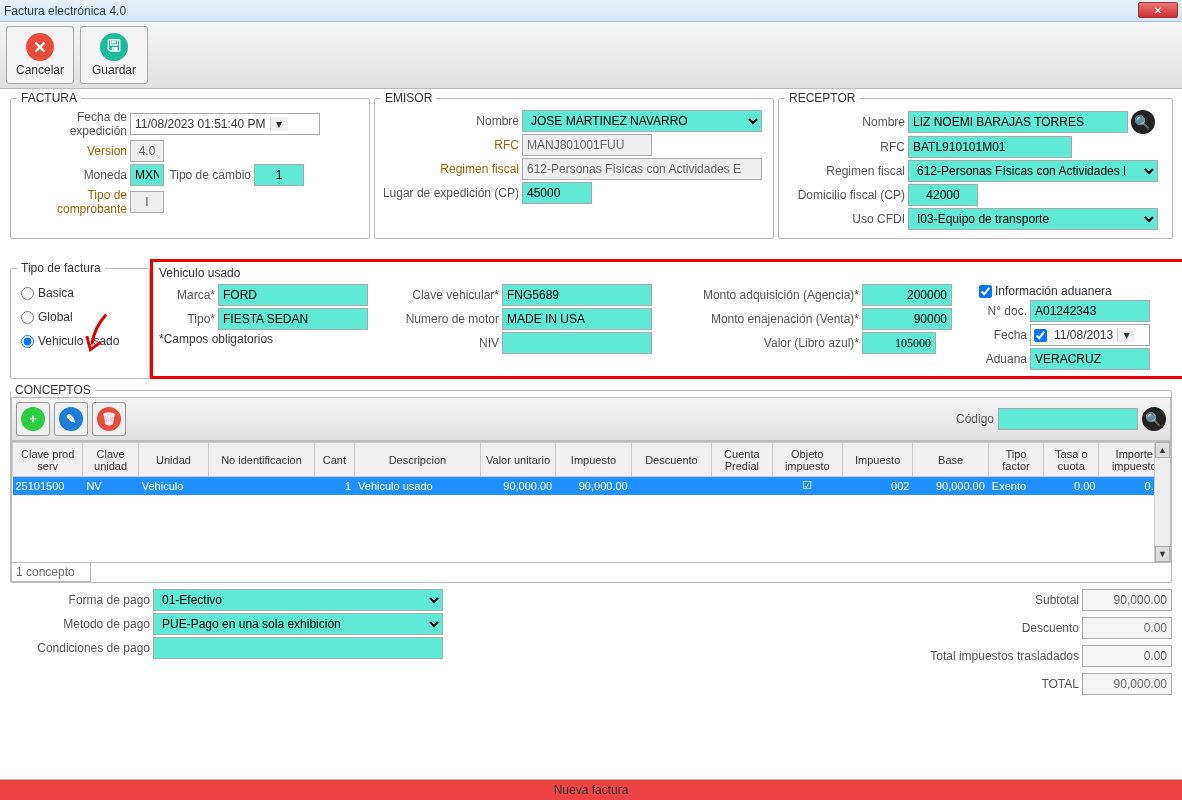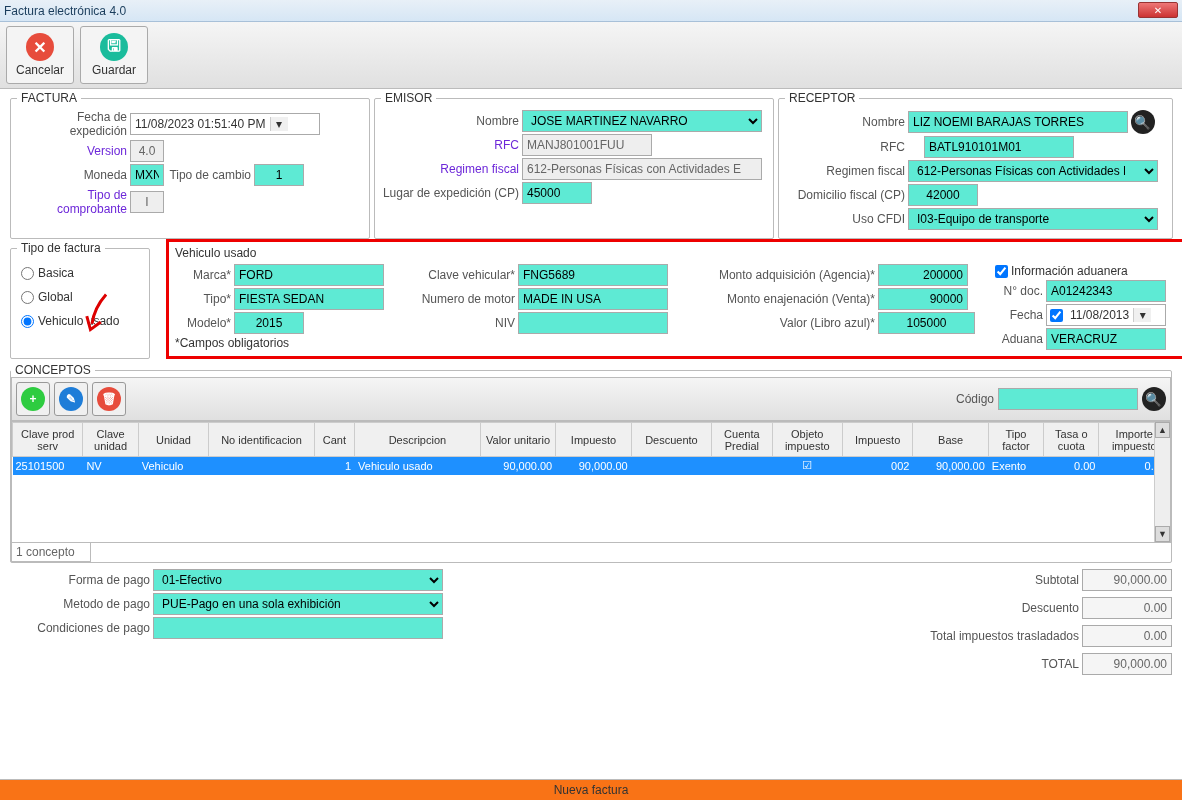--- a/index.html
+++ b/index.html
@@ -72,21 +72,21 @@
   margin-top: 2px;
 }
 legend { padding: 0 4px; color: #333; font-size: 12px; }
 .top-grid {
   display: grid;
   grid-template-columns: 360px 400px 395px;
   gap: 4px;
 }
 .row { display: flex; align-items: center; margin: 2px 0; gap: 3px; }
 .lbl { text-align: right; font-size: 12px; color: #555; }
-.lbl-dim { color: #6d28d9; }
+.lbl-dim { color: #a16207; }
 input[type="text"], select {
   border: 1px solid #aaa;
   background: #5eead4;
   height: 22px;
   padding: 0 4px;
   font-size: 12px;
   font-family: inherit;
 }
 input[disabled], .disabled-input {
   background: #eee;
@@ -95,22 +95,22 @@
 select { padding-right: 16px; }
 .round-btn {
   width: 24px; height: 24px; border-radius: 50%;
   background: #222; color: #fff; border: none;
   display: flex; align-items: center; justify-content: center;
   cursor: pointer;
 }
 .tipo-factura {
   display: grid;
   grid-template-columns: 140px 1fr;
-  gap: 16px;
-  margin-top: 0;
+  gap: 0;
+  margin-top: 20px;
 }
 .radio-group { display: flex; flex-direction: column; gap: 10px; padding: 8px 4px; }
 .radio-item { display: flex; align-items: center; gap: 4px; }
 .arrow-annotation {
   position: absolute;
   color: #d00;
   font-size: 28px;
   font-weight: bold;
   transform: rotate(15deg);
   pointer-events: none;
@@ -189,21 +189,21 @@
   display: grid;
   grid-template-columns: 1fr 360px;
   gap: 10px;
   margin-top: 4px;
 }
 .totals { display: flex; flex-direction: column; gap: 2px; }
 .totals .row { justify-content: flex-end; }
 .totals input { text-align: right; width: 90px; background: #f5f5f5; }
 .status-bar {
   border-top: 1px solid #bbb;
-  background: #f97316;
+  background: #ef4444;
   text-align: center;
   padding: 3px;
   position: absolute;
   bottom: 0; left: 0; right: 0;
 }
 .chk { width: 13px; height: 13px; }
 .date-combo { display: flex; border: 1px solid #aaa; background: #fff; height: 22px; align-items: center; }
 .date-combo span { padding: 0 4px; }
 .date-drop { width: 18px; text-align: center; border-left: 1px solid #ccc; cursor: pointer; background: #f0f0f0; }
 </style>
@@ -283,21 +283,21 @@
     <legend>RECEPTOR</legend>
     <div class="row">
       <span class="lbl" style="width:120px">Nombre</span>
       <input type="text" style="width: 220px;" value="LIZ NOEMI BARAJAS TORRES">
       <button class="round-btn">
         <span>🔍</span>
       </button>
     </div>
     <div class="row">
       <span class="lbl" style="width:120px">RFC</span>
-      <input type="text" style="width: 150px; margin-left: 16px;" value="BATL910101M01">
+      <input type="text" style="width: 164px;" value="BATL910101M01">
     </div>
     <div class="row">
       <span class="lbl" style="width:120px">Regimen fiscal</span>
       <select style="width:250px">
         <option>612-Personas Físicas con Actividades E</option>
       </select>
     </div>
     <div class="row">
       <span class="lbl" style="width:120px">Domicilio fiscal (CP)</span>
       <input type="text" style="width: 70px; text-align: center;" value="42000">
@@ -341,24 +341,20 @@
       <div>
         <div class="row">
               <span class="lbl" style="width:56px">Marca*</span>
               <input type="text" style="width: 150px;" value="FORD">
             </div>
         <div class="row">
               <span class="lbl" style="width:56px">Tipo*</span>
               <input type="text" style="width: 150px;" value="FIESTA SEDAN">
             </div>
         <div class="row">
-              <span class="lbl" style="width:56px">Modelo*</span>
-              <input type="text" style="width: 70px; text-align: center;" value="2015">
-            </div>
-        <div class="row">
               <span style="font-size:12px">*Campos obligatorios</span>
             </div>
       </div>
 
       <div>
         <div class="row">
               <span class="lbl" style="width:100px">Clave vehicular*</span>
               <input type="text" style="width: 150px;" value="FNG5689">
             </div>
         <div class="row">
@@ -375,21 +371,21 @@
         <div class="row">
               <span class="lbl" style="width:180px">Monto adquisición (Agencia)*</span>
               <input type="text" style="width: 90px; text-align: right;" value="200000">
             </div>
         <div class="row">
               <span class="lbl" style="width:180px">Monto enajenación (Venta)*</span>
               <input type="text" style="width: 90px; text-align: right;" value="90000">
             </div>
         <div class="row">
               <span class="lbl" style="width:180px">Valor (Libro azul)*</span>
-              <input type="text" style="width: 97px; text-align: center;" value="105000">
+              <input type="text" style="width: 74px; text-align: right; font-family: Liberation Serif, serif;" value="105000">
             </div>
       </div>
 
       <div>
         <div class="row">
               <input type="checkbox" class="chk" checked="" style="">
               <span>Información aduanera</span>
             </div>
         <div class="row">
               <span class="lbl" style="width:48px">N° doc.</span>

